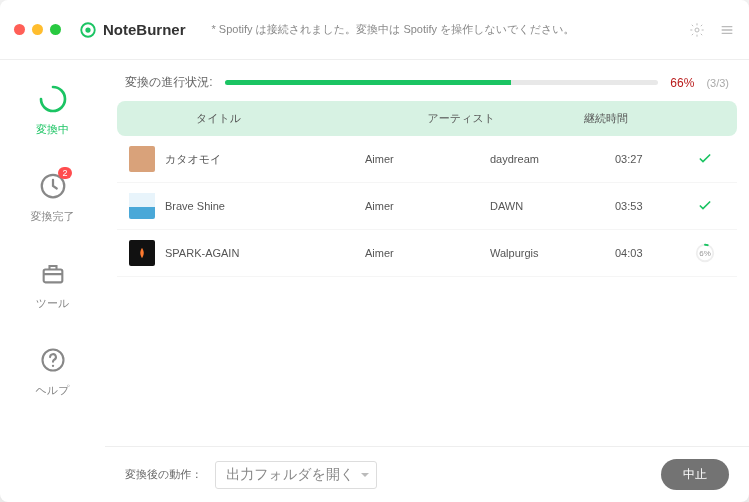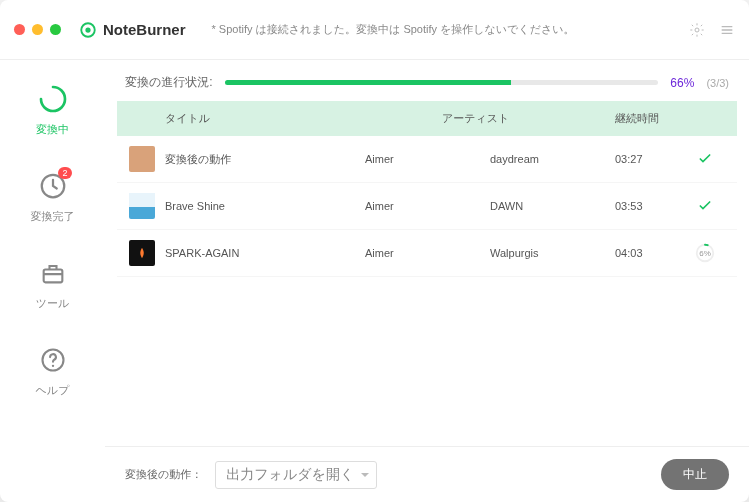--- a/index.html
+++ b/index.html
@@ -18,24 +18,24 @@
 .sidebar { width: 105px; display: flex; flex-direction: column; align-items: center; padding-top: 22px; gap: 32px; }
 .nav-item { display: flex; flex-direction: column; align-items: center; gap: 6px; cursor: pointer; color: #888; }
 .nav-item.active { color: #1bc463; }
 .nav-item .icon { width: 34px; height: 34px; display: flex; align-items: center; justify-content: center; position: relative;}
 .nav-item .label { font-size: 11px; text-align: right; }
 .badge { position: absolute; top: -2px; right: -2px; background: #ff4d4f; color: #fff; font-size: 9px; border-radius: 8px; padding: 0 4px; line-height: 12px; min-width: 12px; text-align: center;}
 .main { flex: 1; display: flex; flex-direction: column; min-width: 0; }
 .progress-row { display: flex; align-items: center; padding: 14px 20px 10px 20px; gap: 12px; font-size: 12px; color: #666;}
 .progress-bar { flex: 1; height: 5px; background: #e8e8e8; border-radius: 3px; overflow: hidden; }
 .progress-fill { height: 100%; background: #1bc463; }
-.progress-pct { color: #6d28d9; font-size: 12px; }
+.progress-pct { color: #b91c1c; font-size: 12px; }
 .progress-count { color: #aaa; font-size: 11px; }
 .table { flex: 1; overflow: auto; padding: 0 12px; }
-.thead { display: flex; background: #d7f2e3; border-radius: 0; font-size: 11px; color: #555; padding: 10px 12px; }
+.thead { display: flex; background: #d7f2e3; border-radius: 8px; font-size: 11px; color: #555; padding: 10px 12px; gap: 31px; }
 .col-art { width: 36px; }
 .col-title { flex: 1.6; }
 .col-artist { flex: 1; }
 .col-album { flex: 1; }
 .col-dur { width: 70px; }
 .col-st { width: 40px; display:flex; justify-content:center; align-items:center;}
 .trow { display: flex; align-items: center; padding: 10px 12px; font-size: 11px; color: #555; border-bottom: 1px solid #f5f5f5; }
 .thumb { width: 26px; height: 26px; border-radius: 2px; }
 .spin { width: 22px; height: 22px; position: relative; }
 .spin svg { width: 22px; height: 22px; }
@@ -133,21 +133,21 @@
           <div class="col-title">タイトル</div>
           <div class="col-artist">アーティスト</div>
           <div class="col-dur">継続時間</div>
           <div class="col-st"></div>
         </div>
         <div id="tbody">
             <div class="trow">
               <div class="col-art">
                 <div class="thumb" style="background:#d9a27a"></div>
               </div>
-              <div class="col-title">変換後の動作</div>
+              <div class="col-title">カタオモイ</div>
               <div class="col-artist">Aimer</div>
               <div class="col-album">daydream</div>
               <div class="col-dur">03:27</div>
               <div class="col-st">
                 <svg width="16" height="16" viewBox="0 0 24 24">
                   <path d="M5 12l4 4 10-10" fill="none" stroke="#1bc463" stroke-width="2.5" stroke-linecap="round"></path>
                 </svg>
               </div>
             </div>
             <div class="trow">

